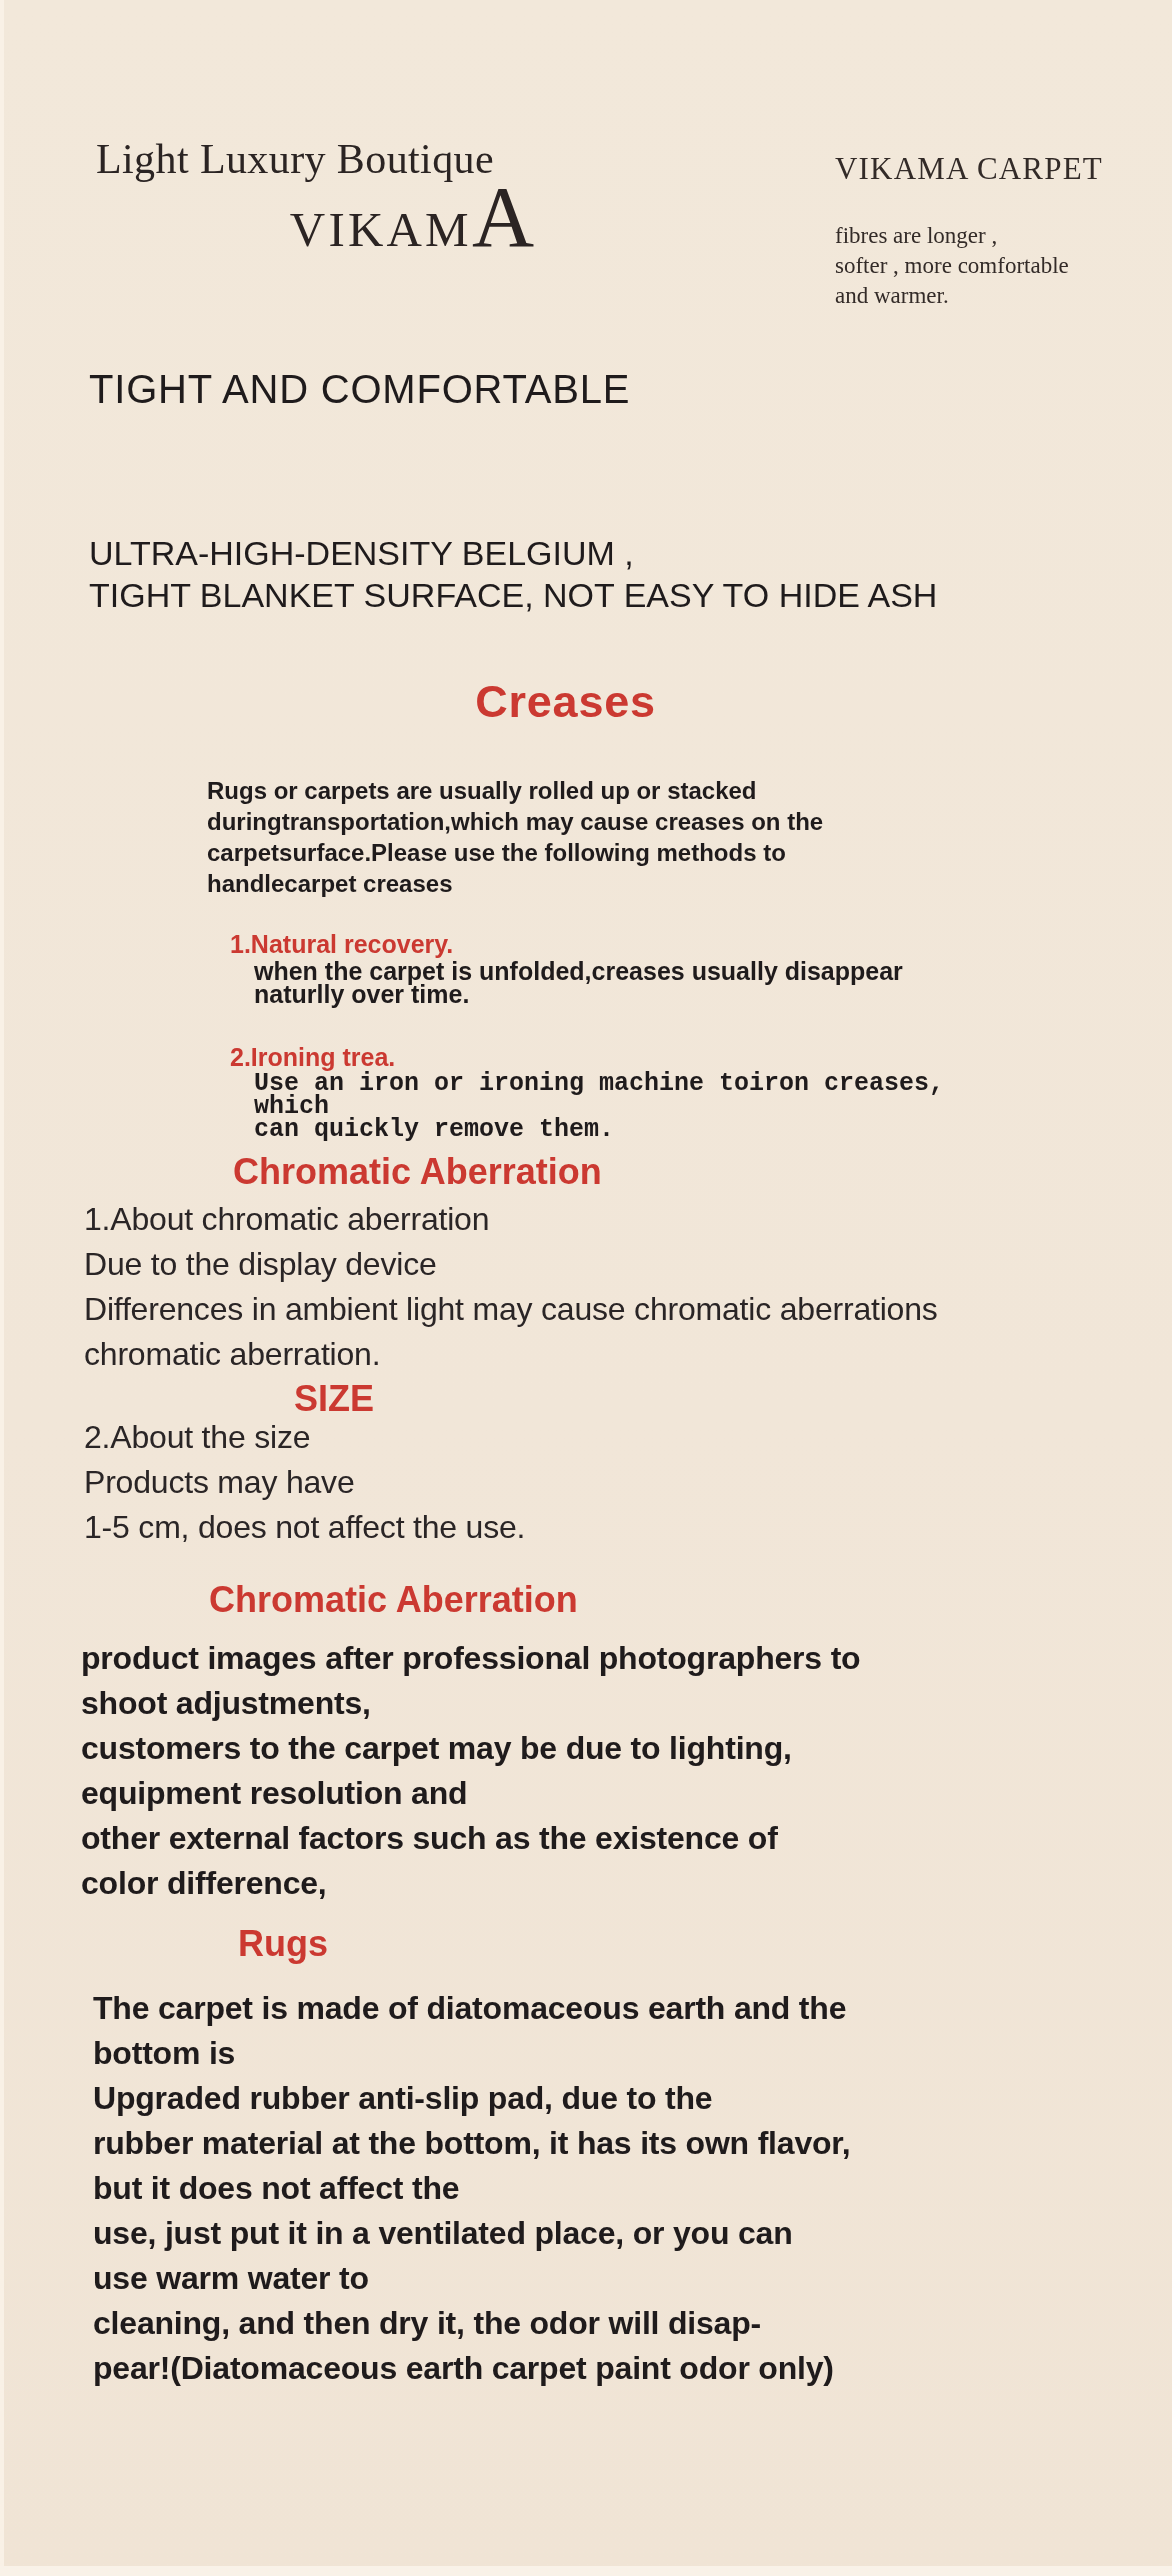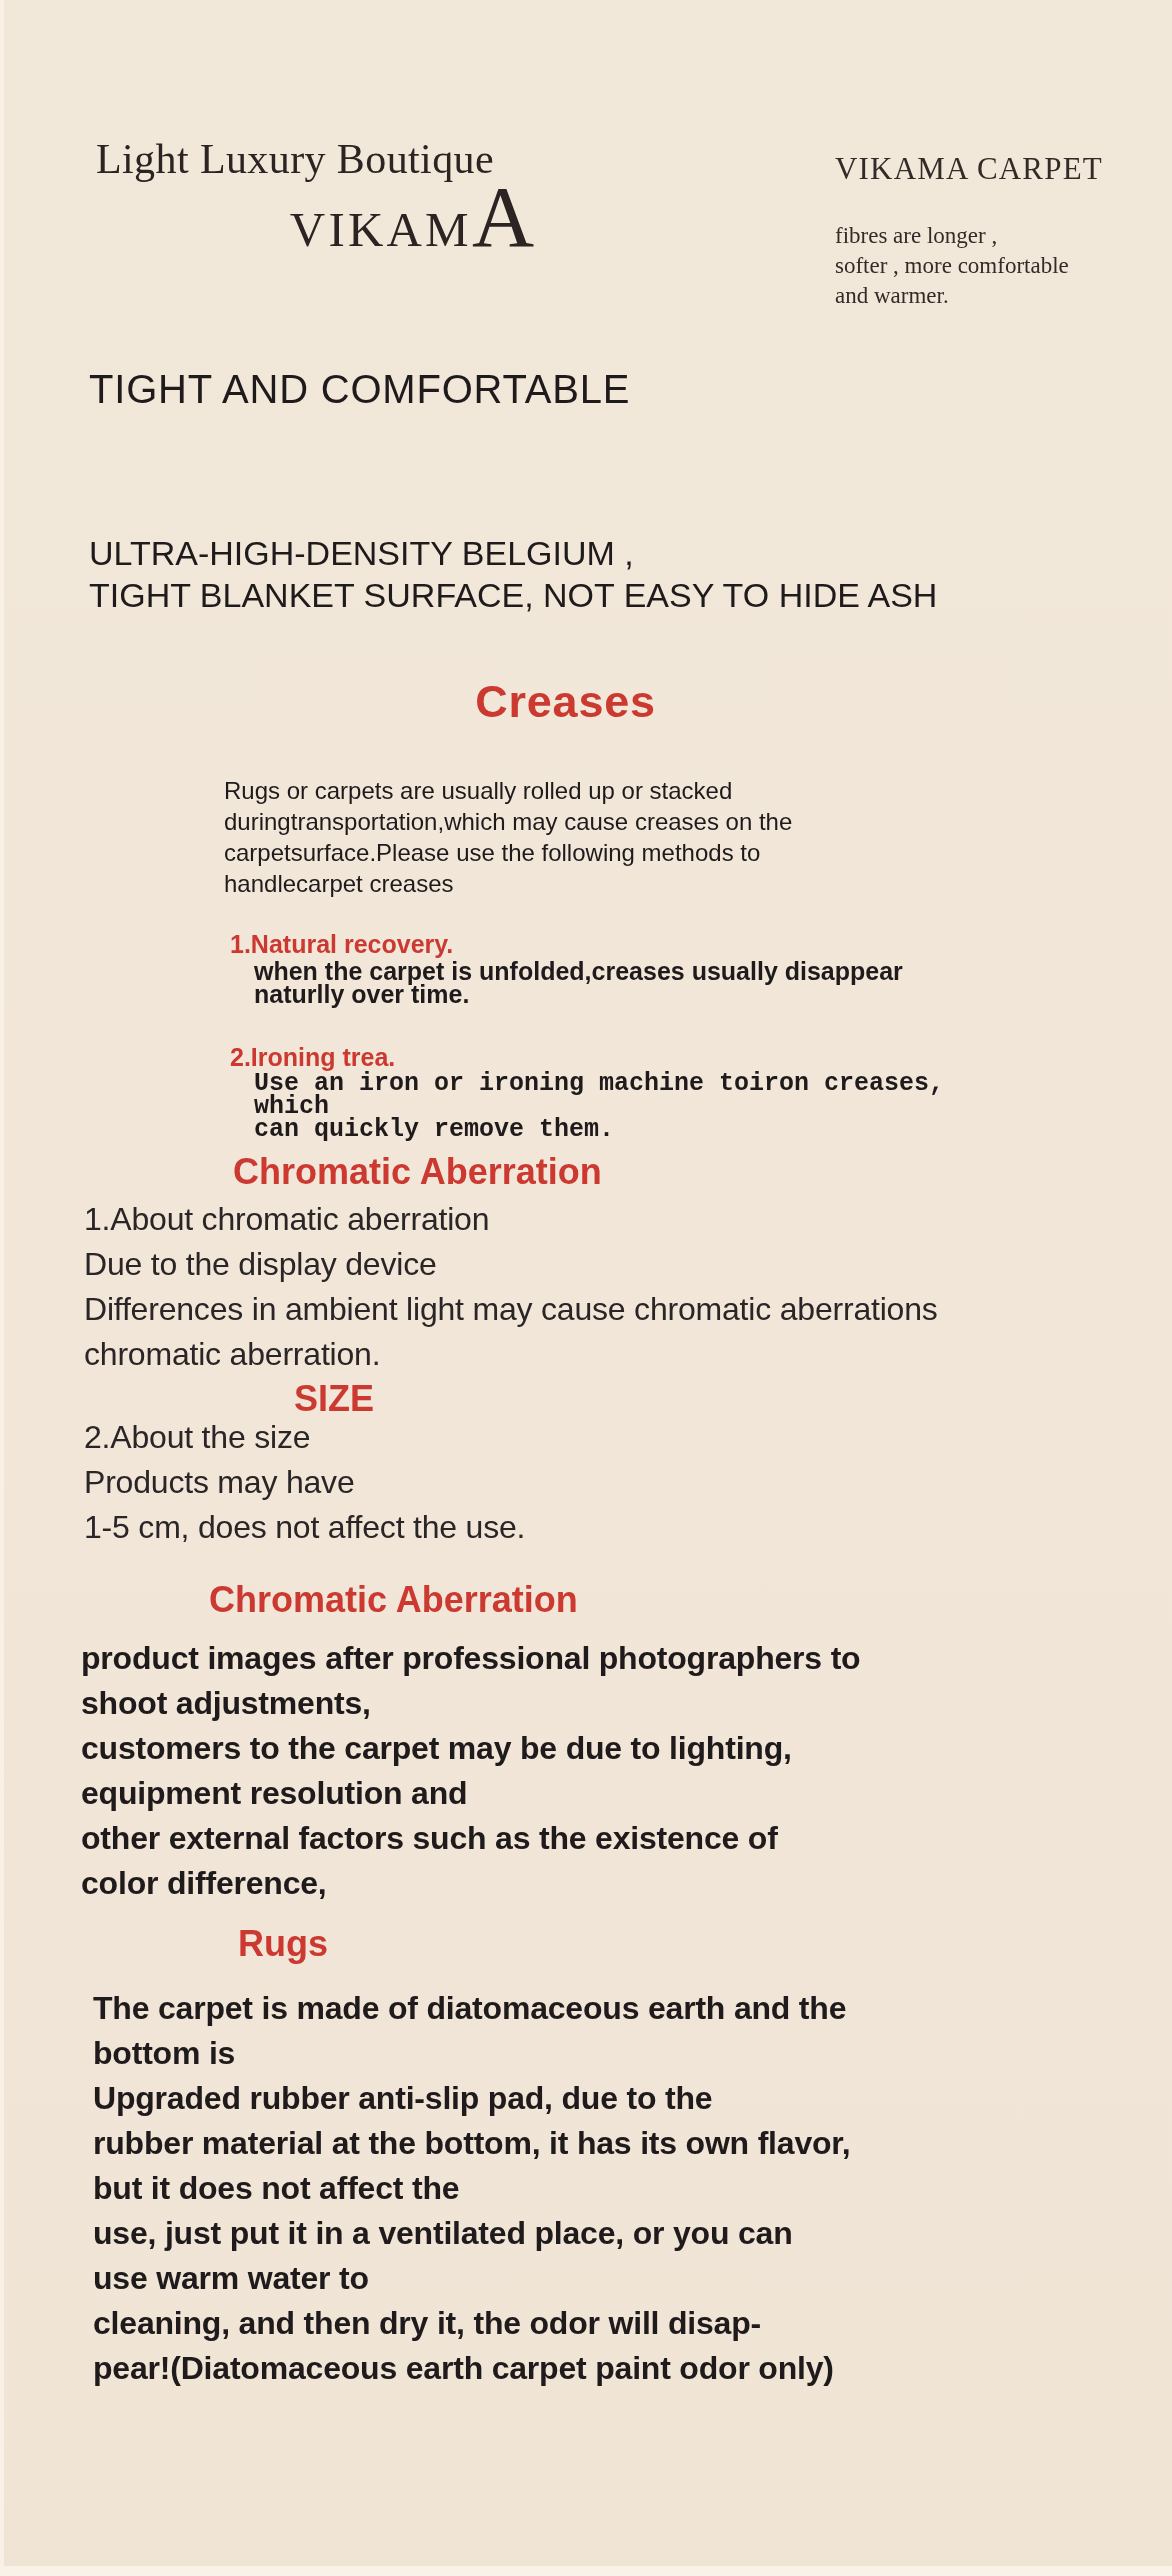--- a/index.html
+++ b/index.html
@@ -78,22 +78,22 @@
     text-align: center; font-size: 45px; letter-spacing: 0.8px;
   }
   .section-title { font-size: 36px; white-space: nowrap; }
   .t-chroma1 { left: 233px; top: 1151px; }
   .t-size    { left: 294px; top: 1378px; }
   .t-chroma2 { left: 209px; top: 1579px; }
   .t-smell   { left: 238px; top: 1923px; }
 
   
   .creases-intro {
-    left: 224px; top: 775px; width: 771px;
-    font-size: 24px; line-height: 31px; font-weight: normal;
+    left: 207px; top: 775px; width: 771px;
+    font-size: 24px; line-height: 31px; font-weight: bold;
     color: #1f1b1c;
   }
   .item-label {
     font-size: 25px; font-weight: bold; white-space: nowrap;
   }
   .item-text {
     font-size: 25px; line-height: 23px; font-weight: bold;
     color: #1f1b1c; width: 771px;
   }
   .i1-label { left: 230px; top: 930px; }

